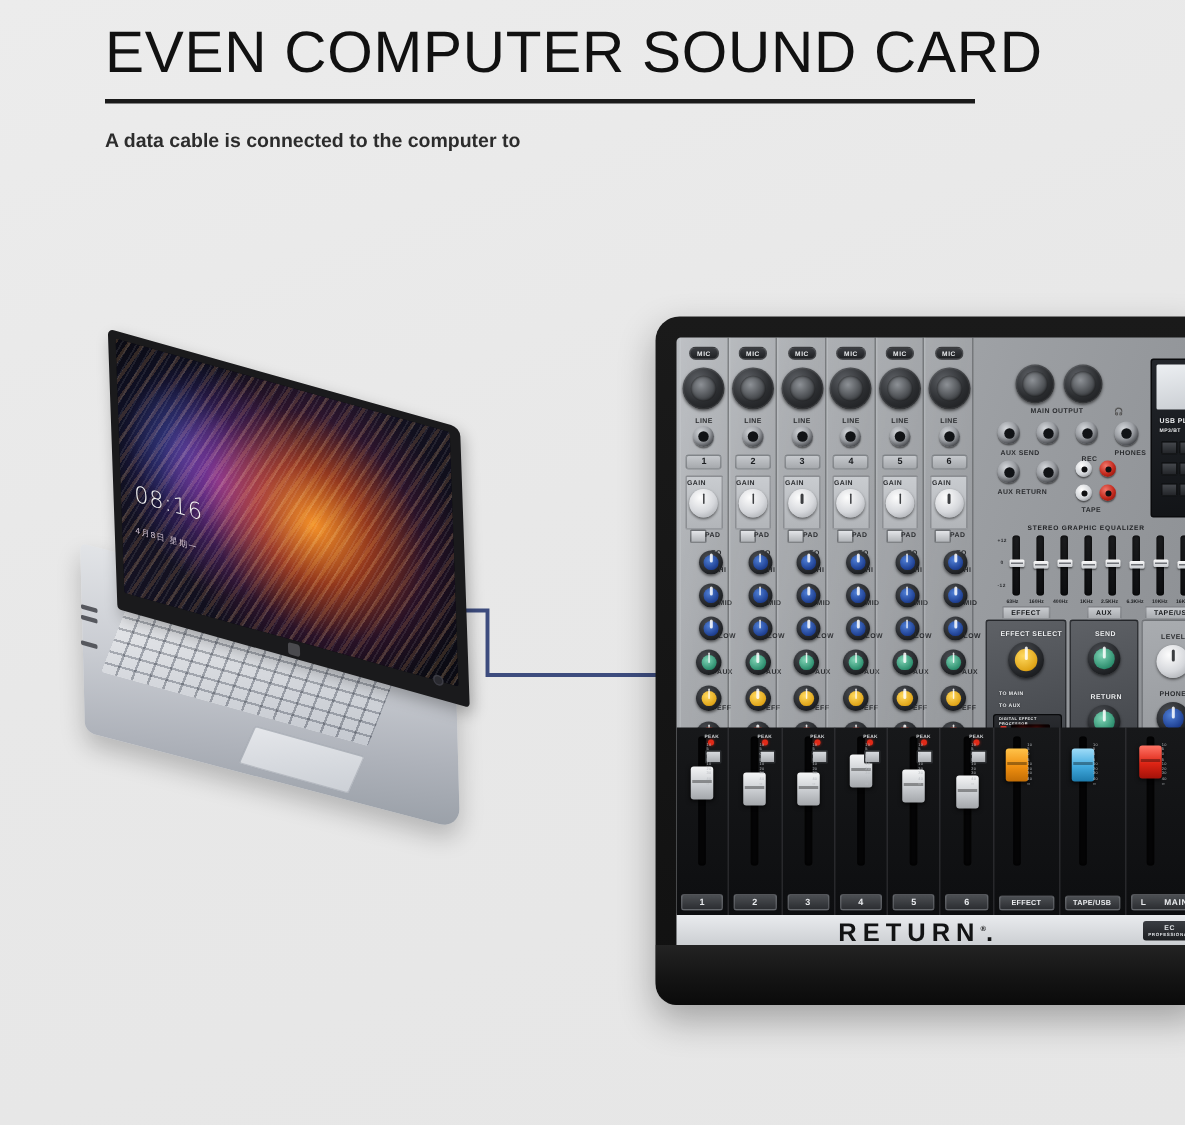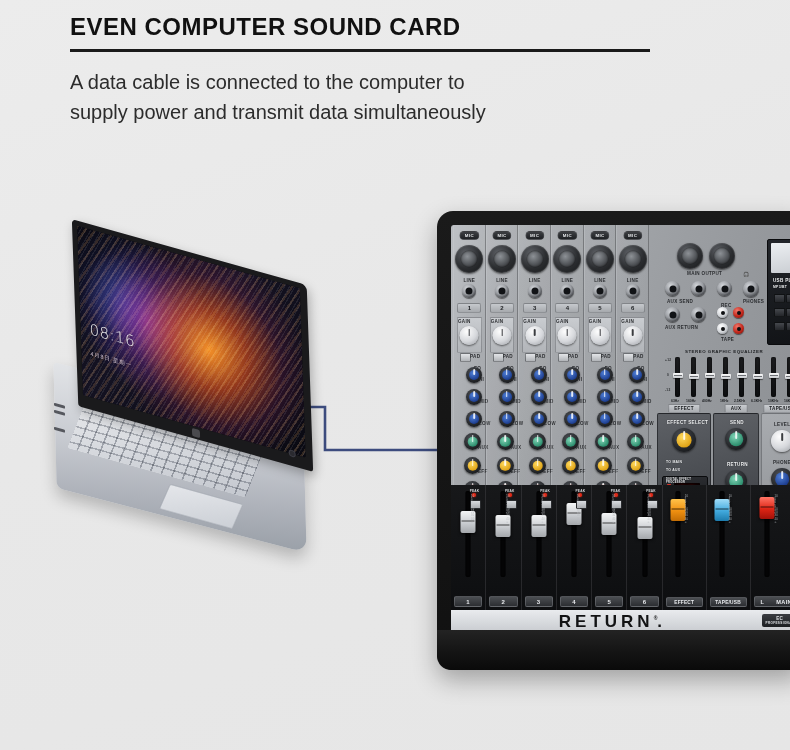--- a/index.html
+++ b/index.html
@@ -11,29 +11,29 @@
   }
   .page{
     position:relative;width:790px;height:750px;
     background:linear-gradient(160deg,#ececec 0%,#e8e8e8 45%,#e6e6e6 100%);
     overflow:hidden;
   }
 
   
   .header{position:absolute;left:70px;top:14px;width:660px;}
   .title{
-    font-size:24px;font-weight:bold;letter-spacing:0.5px;
+    font-size:39px;font-weight:normal;letter-spacing:0.5px;
     color:#111;line-height:1.12;white-space:nowrap;
   }
   .title-rule{
     margin-top:8px;height:3px;background:#1a1a1a;width:580px;
   }
   .subtitle{
-    margin-top:15px;font-size:20px;color:#2c2c2c;line-height:1.52;
-    max-width:560px;font-weight:400;
+    margin-top:15px;font-size:13px;color:#2c2c2c;line-height:1.52;
+    max-width:560px;font-weight:700;
   }
 
   
   .cable{position:absolute;left:0;top:0;width:790px;height:750px;pointer-events:none;}
 
   
   .laptop{position:absolute;left:55px;top:245px;width:270px;height:300px;}
 
   .lid{
     position:absolute;left:20px;top:8px;width:235px;height:185px;
@@ -371,21 +371,20 @@
 </head>
 <body>
 
 <div class="page">
 
   <div class="header">
     <div class="title">EVEN COMPUTER SOUND CARD</div>
     <div class="title-rule"></div>
     <div class="subtitle">
       <div>A data cable is connected to the computer to</div>
-      <div>supply power and transmit data simultaneously</div>
     </div>
   </div>
 
   <svg class="cable" viewBox="0 0 790 750">
     <polyline points="200,407 325,407 325,450 448,450" fill="none" stroke="#3d4c7e" stroke-width="2.6" stroke-linejoin="miter"></polyline>
   </svg>
 
   <div class="laptop">
 
     <div class="base">

